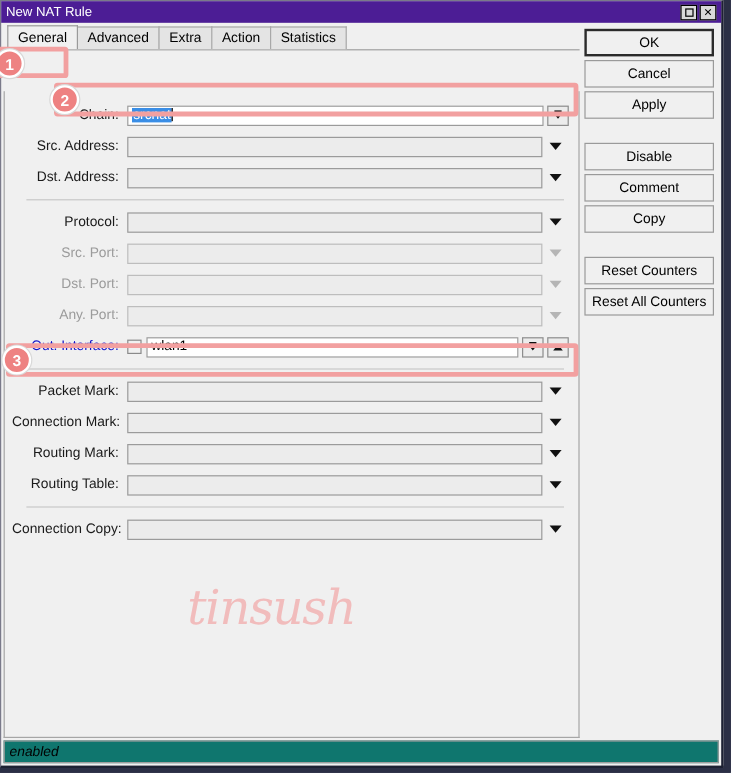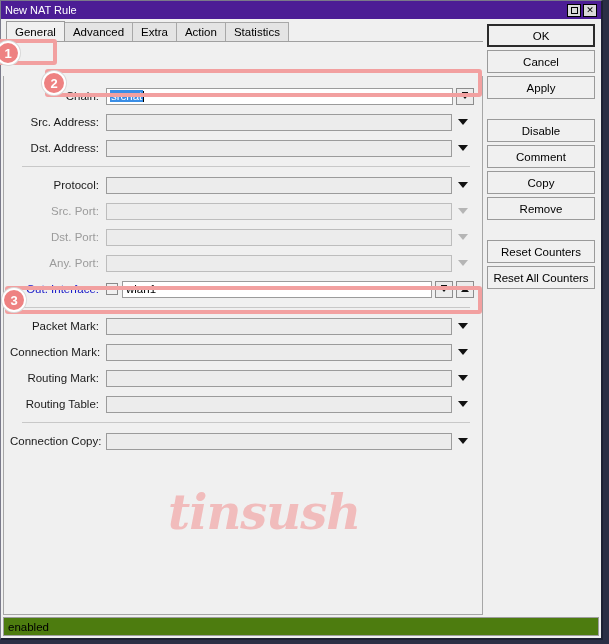--- a/index.html
+++ b/index.html
@@ -249,35 +249,36 @@
   }
   .btn.primary { border: 2px solid #2b2b2b; text-align: right; }
   .btn.gap { margin-top: 17px; }
 
   
   #statusbar {
     height: 19px;
     flex: none;
     margin: 2px 2px 2px 2px;
     border: 1px solid #9e9e9e;
-    background: #4d7c0f;
+    background: #0f766e;
     display: flex; align-items: center;
     padding-left: 4px;
     font-size: 11.5px;
     color: #000;
+    font-style: italic;
   }
 
   
   #watermark {
     position: absolute;
-    left: 164px; top: 408px;
+    left: 152px; top: 408px;
     font-family: "DejaVu Serif", serif;
     font-style: italic;
-    font-weight: bold;
-    font-size: 48px;
+    font-weight: normal;
+    font-size: 40px;
     color: #f2b3b3;
     opacity: .85;
     pointer-events: none;
     letter-spacing: -1px;
     z-index: 1;
   }
 
   
   .hl {
     position: absolute;
@@ -478,21 +479,20 @@
       </div>
     </div>
 
     <div id="btncol">
       <div class="btn primary">OK</div>
       <div class="btn">Cancel</div>
       <div class="btn">Apply</div>
       <div class="btn gap">Disable</div>
       <div class="btn">Comment</div>
       <div class="btn">Copy</div>
-      <div class="btn">Remove</div>
       <div class="btn gap">Reset Counters</div>
       <div class="btn">Reset All Counters</div>
     </div>
 
     <div class="hl" style="left:-4px; top:20px; width:60px; height:26px;"></div>
     <div class="hl" style="left:44px; top:50px; width:437px; height:28px;"></div>
     <div class="hl" style="left:4px; top:267px; width:477px; height:28px;"></div>
 
     <div class="badge" style="left:-5px; top:22px;">1</div>
     <div class="badge" style="left:41px; top:52px;">2</div>

